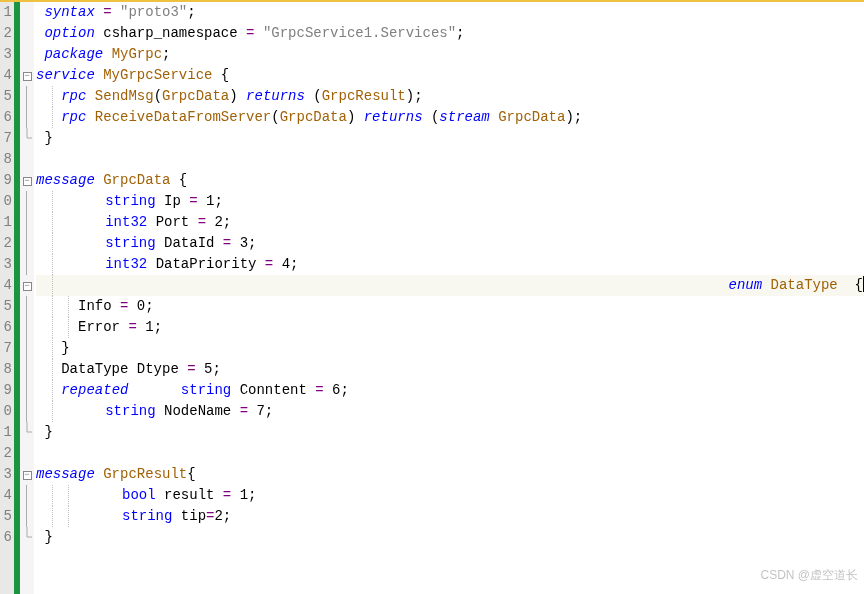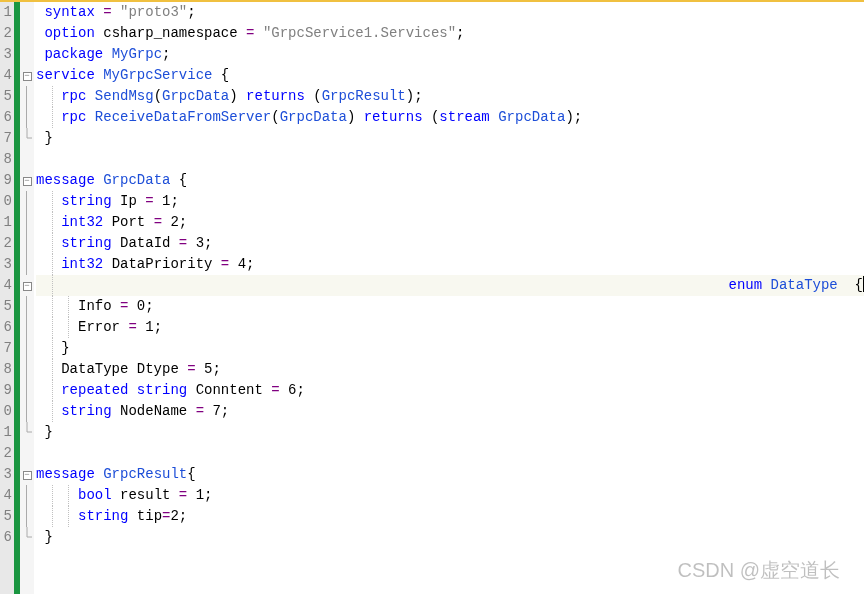--- a/index.html
+++ b/index.html
@@ -67,46 +67,46 @@
       height: 21px;
       position: relative;
     }
     .guide {
       position: absolute;
       left: 0;
       top: 0;
       bottom: 0;
       border-left: 1px dotted #c0c0c0;
     }
-    .kw { color: #0000ff; }
-    .type { color: #0000ff; }
-    .ident { color: #1d4ed8; }
+    .kw { color: #0000ff; font-style: italic; }
+    .type { color: #0000ff; margin-left: 44px; }
+    .ident { color: #a16207; }
     .str { color: #808080; }
     .punct { color: #000; }
     .op { color: #800080; font-weight: normal; }
     .current-line {
       background: #f8f8f0;
       text-align: right;
     }
     .cursor {
       display: inline-block;
       width: 1px;
       height: 16px;
       background: #000;
       vertical-align: middle;
       position: relative;
       top: -1px;
     }
     .watermark {
       position: absolute;
-      right: 24px;
+      right: 6px;
       bottom: 10px;
       color: rgba(0,0,0,0.25);
       font-family: Arial, sans-serif;
-      font-size: 20px;
+      font-size: 12px;
       pointer-events: none;
     }
   </style>
 </head>
 <body>
 
 <div class="editor">
   <div class="gutter">
     <div class="line-numbers" id="line-numbers">
         <div>1</div>

